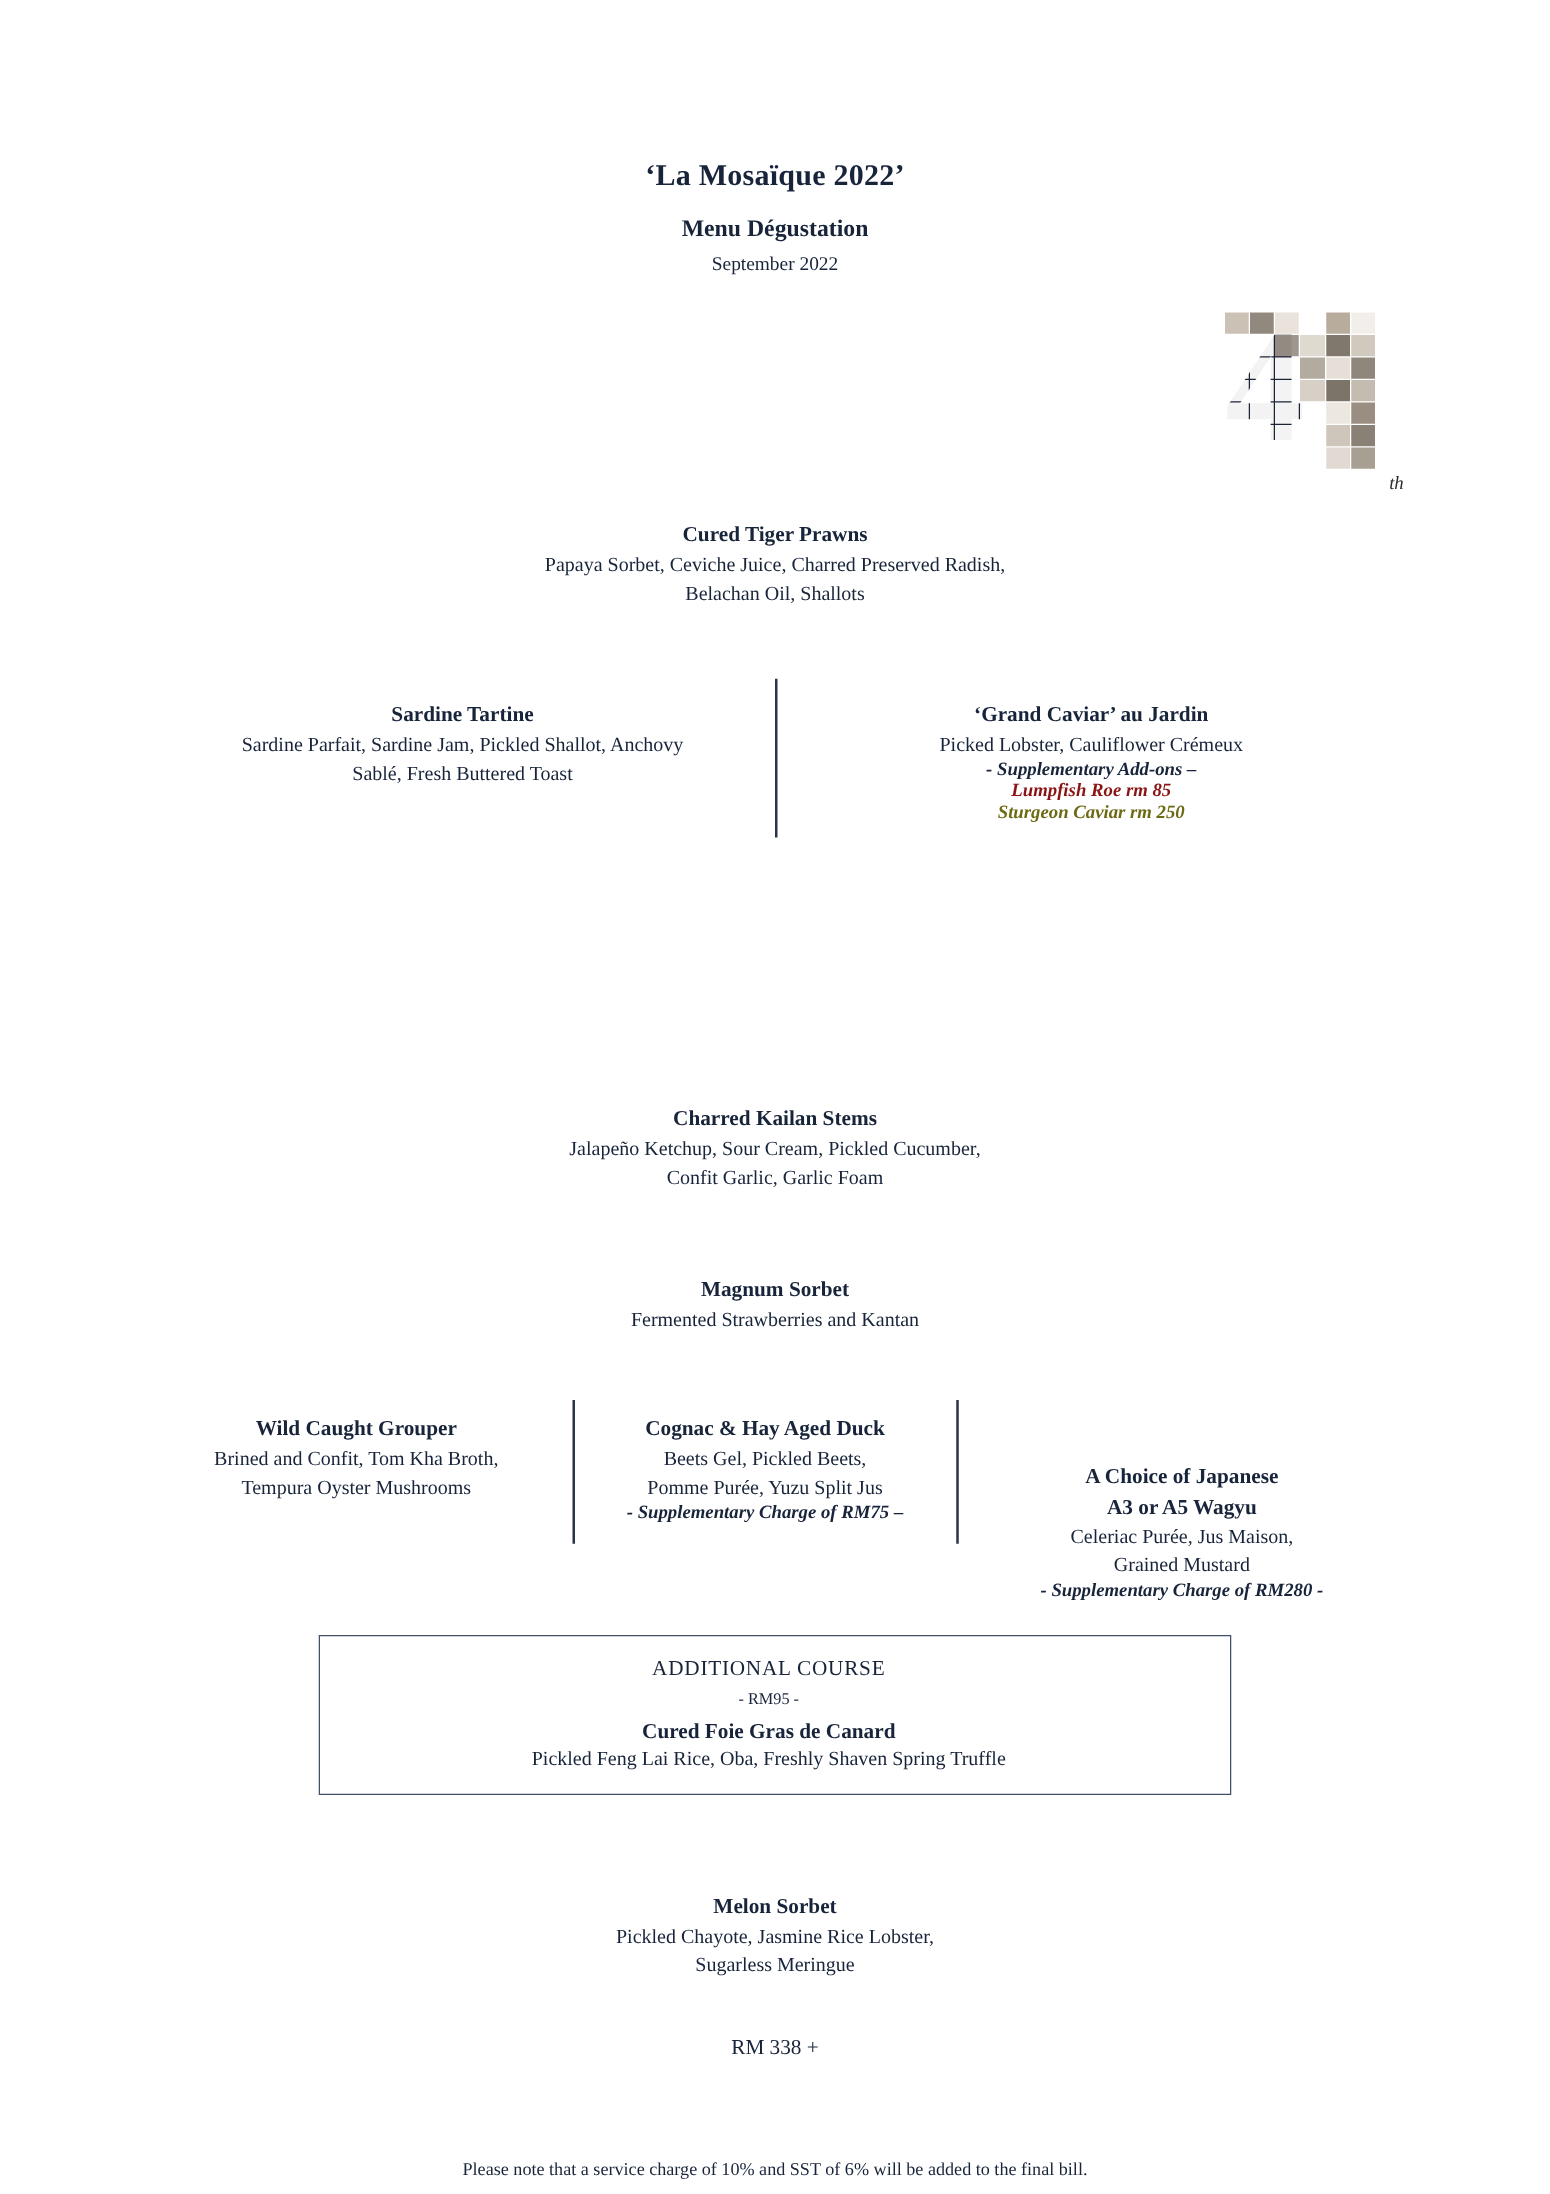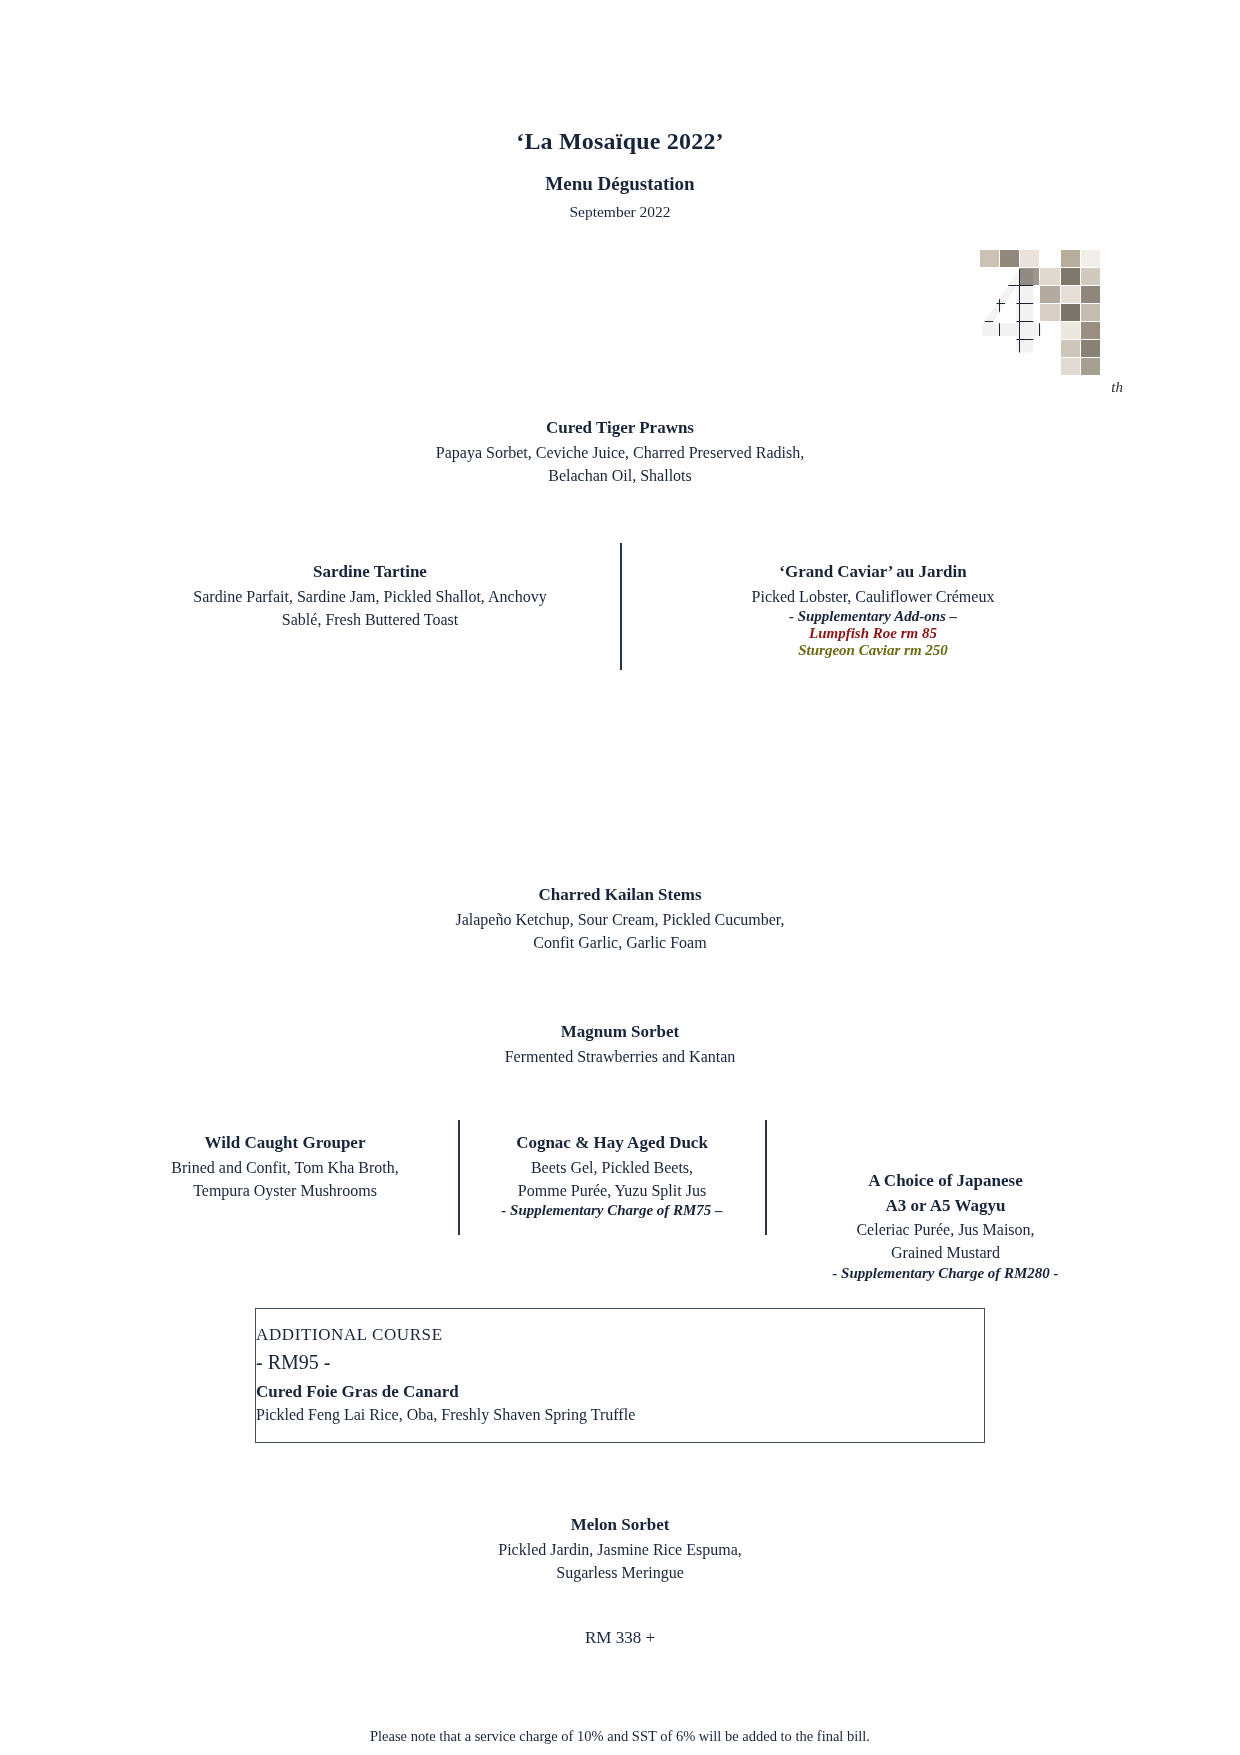--- a/index.html
+++ b/index.html
@@ -115,27 +115,28 @@
 
   
   .addbox {
     position: absolute;
     left: 255px;
     top: 1180px;
     width: 730px;
     border: 1.5px solid #40506a;
     box-sizing: border-box;
     padding: 16px 10px 18px 0;
+    text-align: center;
   }
   .addbox .add-title {
     font-size: 17px;
     letter-spacing: .6px;
   }
   .addbox .add-price {
-    font-size: 20px;
+    font-size: 13px;
     margin-top: 6px;
   }
   .addbox .add-dish {
     font-size: 17px;
     font-weight: bold;
     margin-top: 8px;
   }
   .addbox .add-desc {
     font-size: 16px;
     margin-top: 4px;
@@ -276,21 +277,21 @@
 
   <div class="addbox">
     <div class="add-title">ADDITIONAL COURSE</div>
     <div class="add-price">- RM95 -</div>
     <div class="add-dish">Cured Foie Gras de Canard</div>
     <div class="add-desc">Pickled Feng Lai Rice, Oba, Freshly Shaven Spring Truffle</div>
   </div>
 
   <div class="blk center" style="left:120px; right:120px; top:1385px;">
     <div class="course-name">Melon Sorbet</div>
-    <div class="course-desc">Pickled Jardin, Jasmine Rice Espuma,</div>
+    <div class="course-desc">Pickled Chayote, Jasmine Rice Lobster,</div>
     <div class="course-desc">Sugarless Meringue</div>
   </div>
 
   <div class="price">RM 338 +</div>
 
   <div class="footnote">Please note that a service charge of 10% and SST of 6% will be added to the final bill.</div>
 
 </div>
 
 </body></html>

